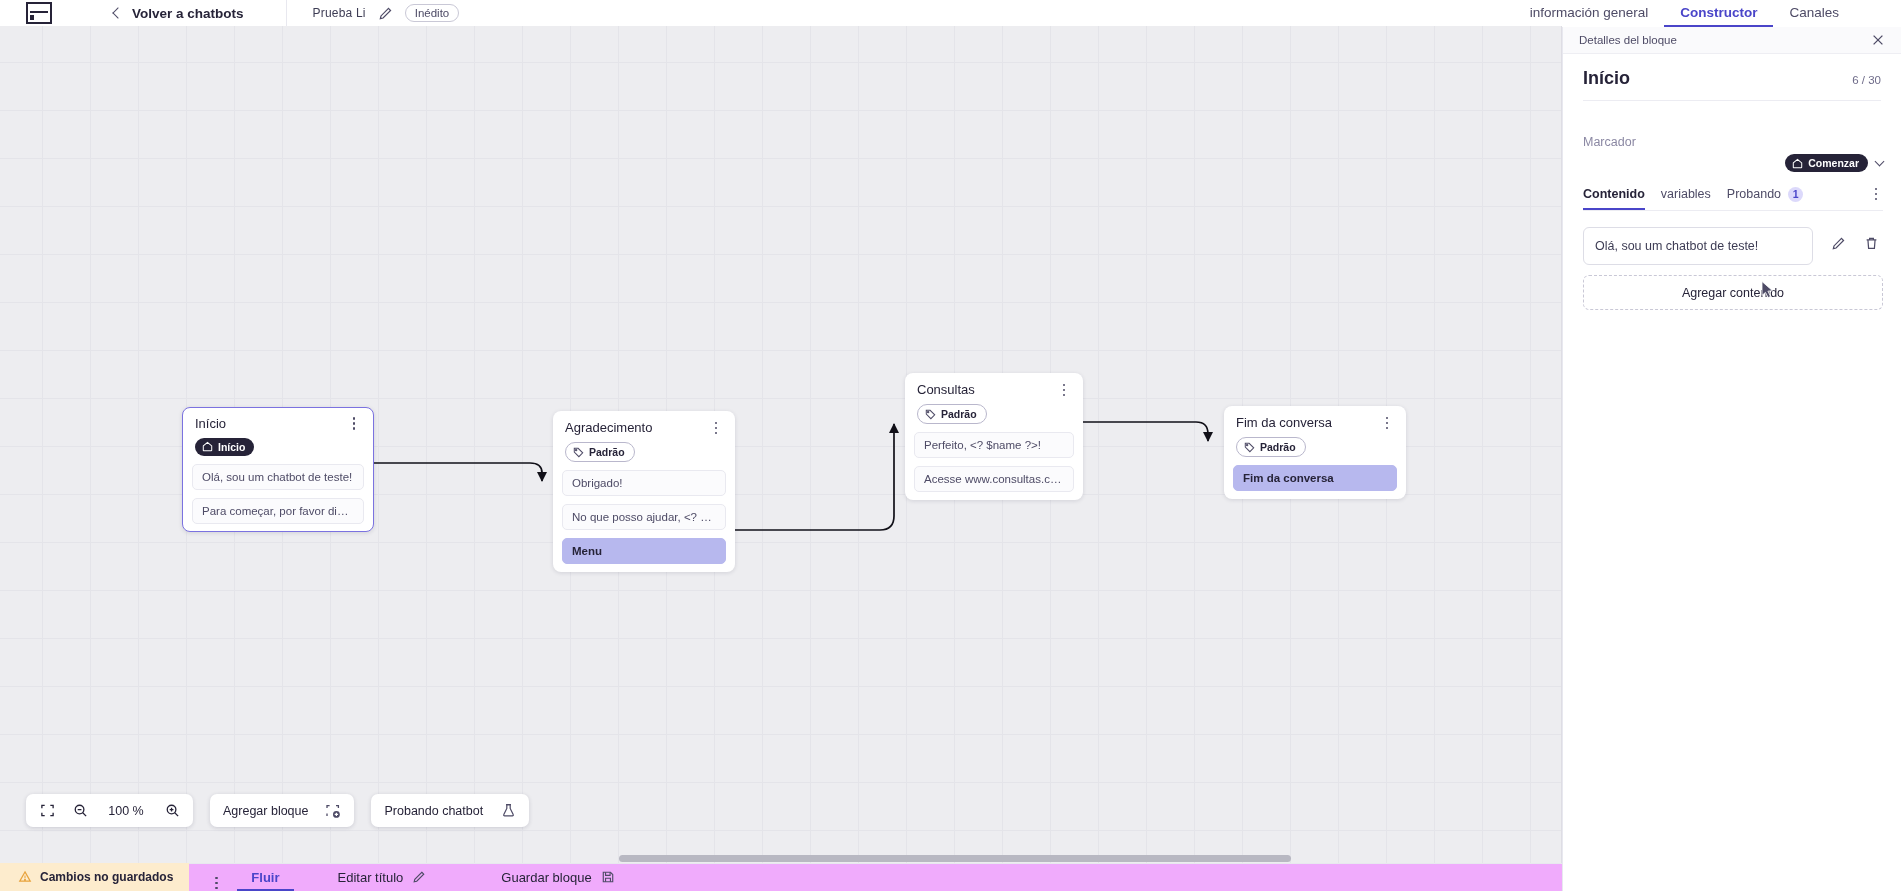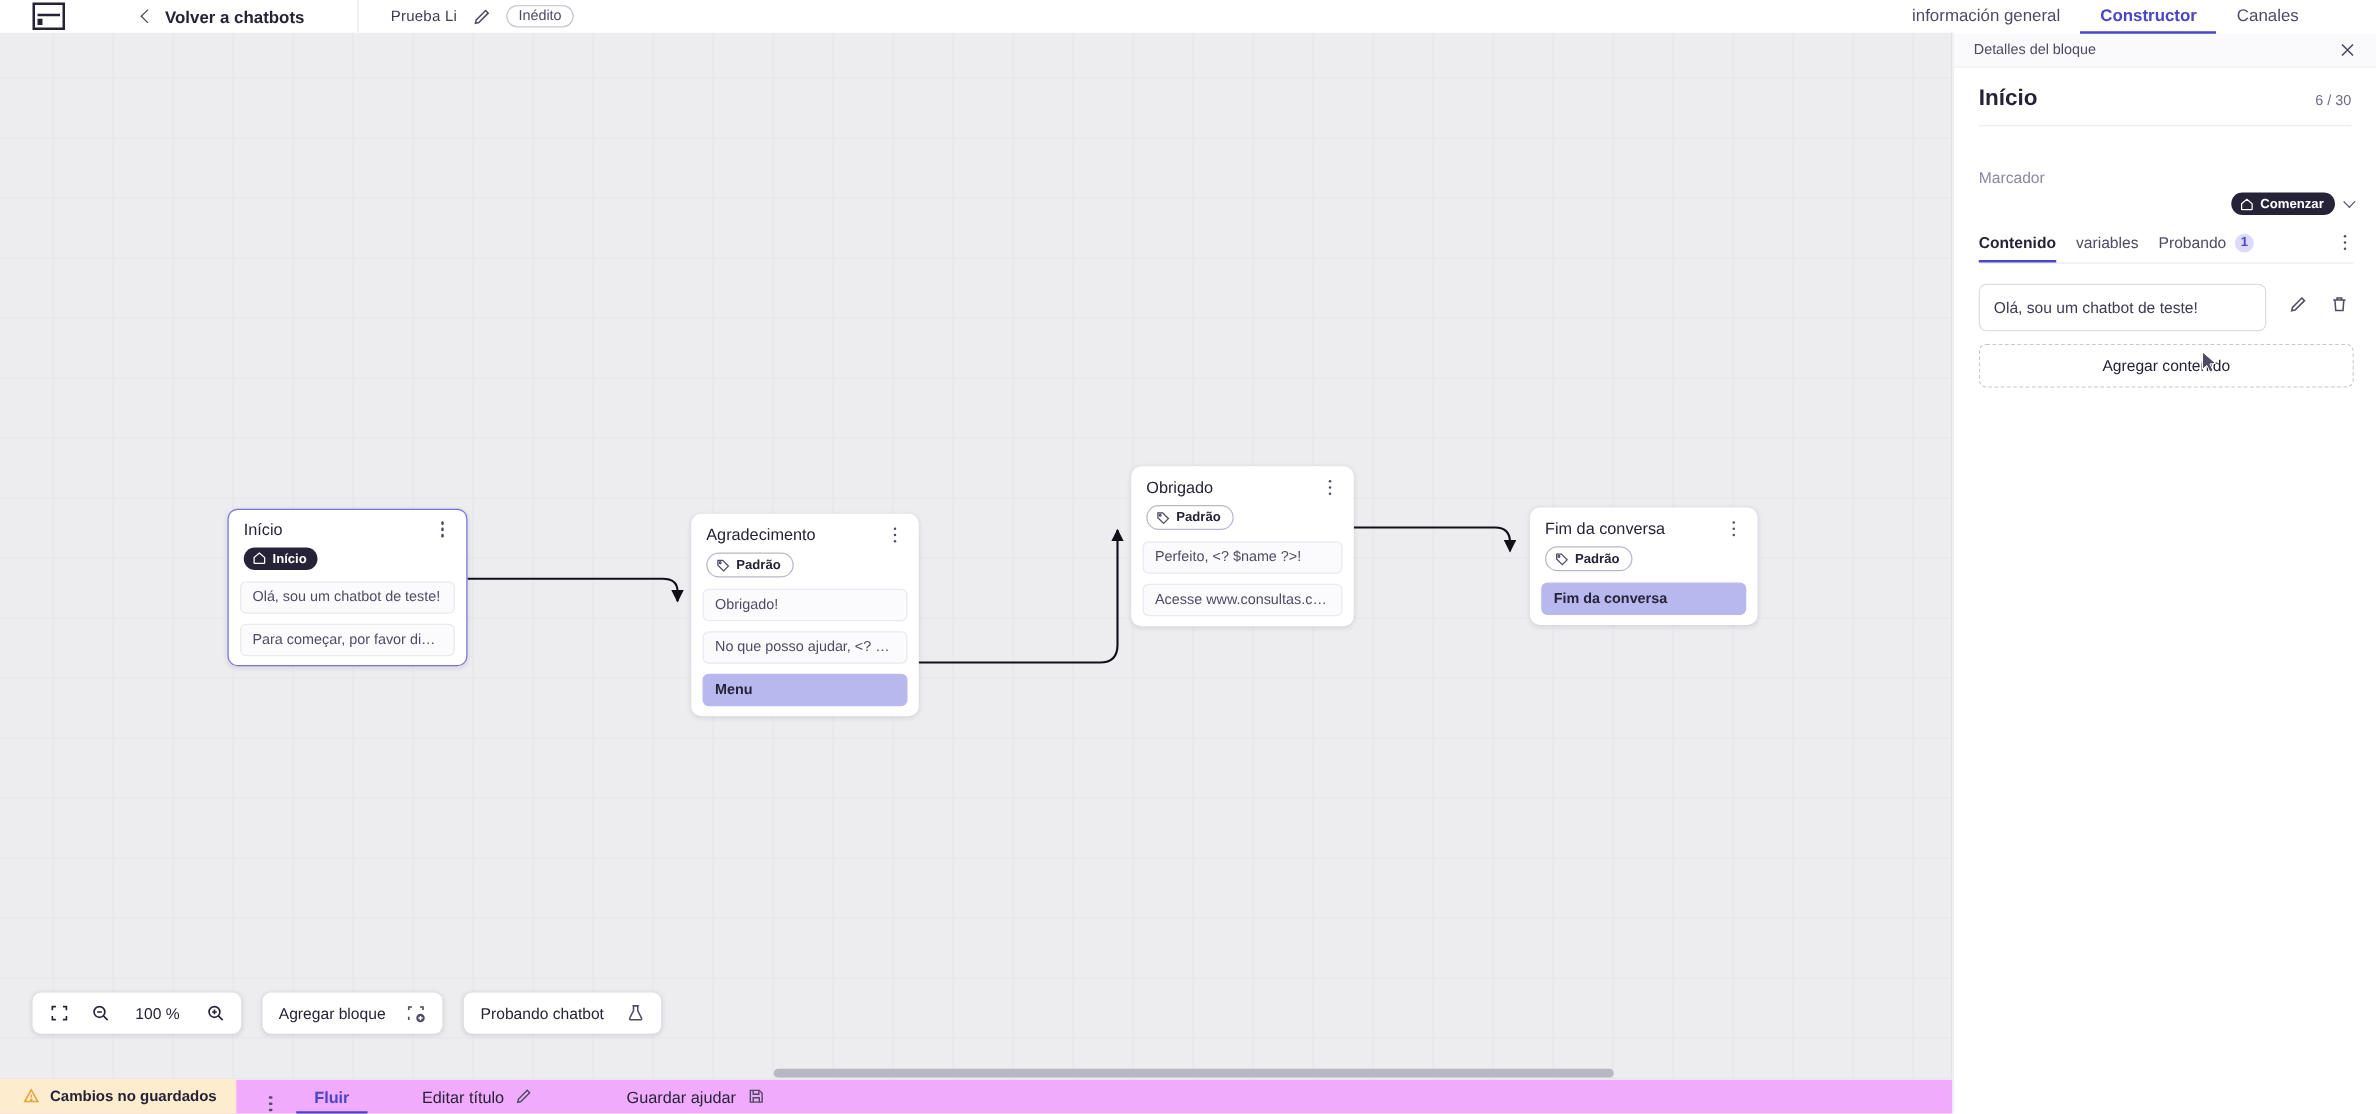--- a/index.html
+++ b/index.html
@@ -303,21 +303,21 @@
           <span>Padrão</span>
         </span>
       </div>
       <div class="row">Obrigado!</div>
       <div class="row">No que posso ajudar, &lt;? $name ...</div>
       <div class="row menu">Menu</div>
     </div>
 
     <div class="node" id="node-consult">
       <div class="node-head">
-        <span class="node-title">Obrigado</span>
+        <span class="node-title">Consultas</span>
         <span class="kebab">
             <i></i>
             <i></i>
             <i></i>
           </span>
       </div>
       <div class="tagrow">
         <span class="tag tag-light">
           <span class="tagico">
             <svg viewBox="0 0 12 12" width="11" height="11" fill="none" stroke="#4e4b66" stroke-width="1.1">
@@ -420,21 +420,21 @@
     <div class="sb-item active sb-gap-1">Fluir</div>
     <div class="sb-item sb-gap-2">
       <span>Editar título</span>
       <span class="pencil-ico">
         <svg viewBox="0 0 16 16" width="14" height="14" fill="none" stroke="#4e4b66" stroke-width="1.3">
           <path d="M11.2 2.6l2.2 2.2-8 8-2.9.7.7-2.9 8-8z"></path>
         </svg>
       </span>
     </div>
     <div class="sb-item sb-gap-3">
-      <span>Guardar ajudar</span>
+      <span>Guardar bloque</span>
       <span class="pencil-ico">
         <svg viewBox="0 0 16 16" width="14" height="14" fill="none" stroke="#4e4b66" stroke-width="1.3">
           <path d="M2.6 2.6h8.2l2.6 2.6v8.2H2.6z"></path>
             <path d="M5.2 2.6v3.6h5.2V2.6M5.2 13.4v-4h5.6v4"></path>
         </svg>
       </span>
     </div>
   </div>
 
   <div class="panel">

